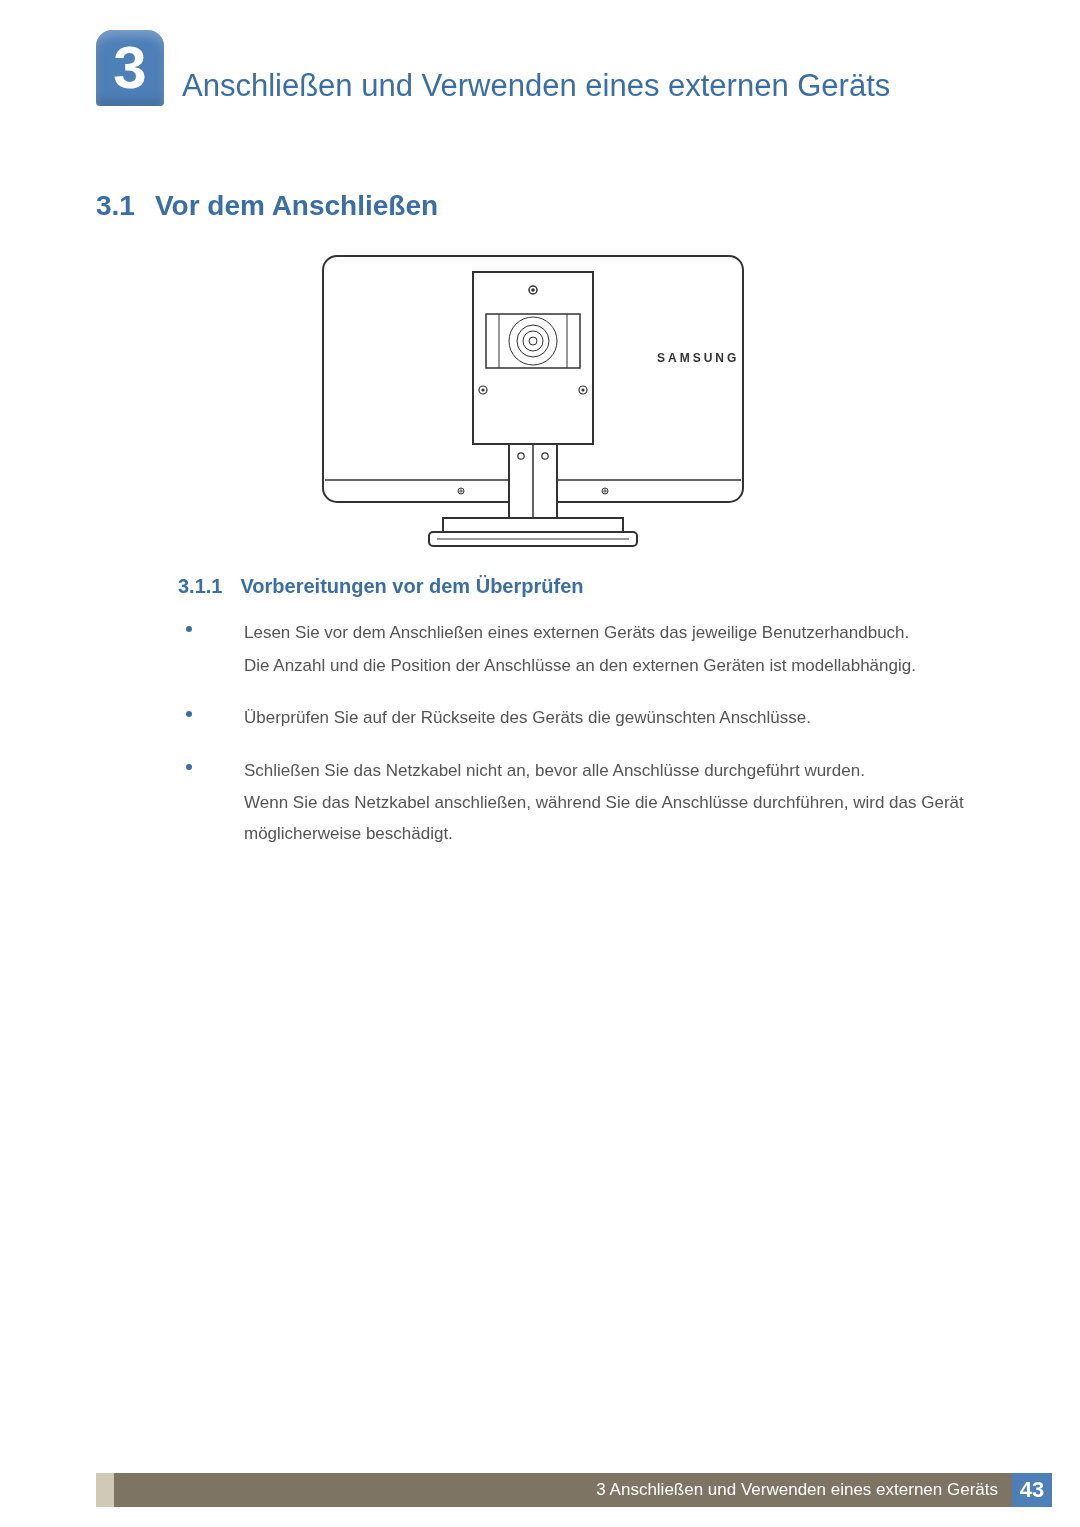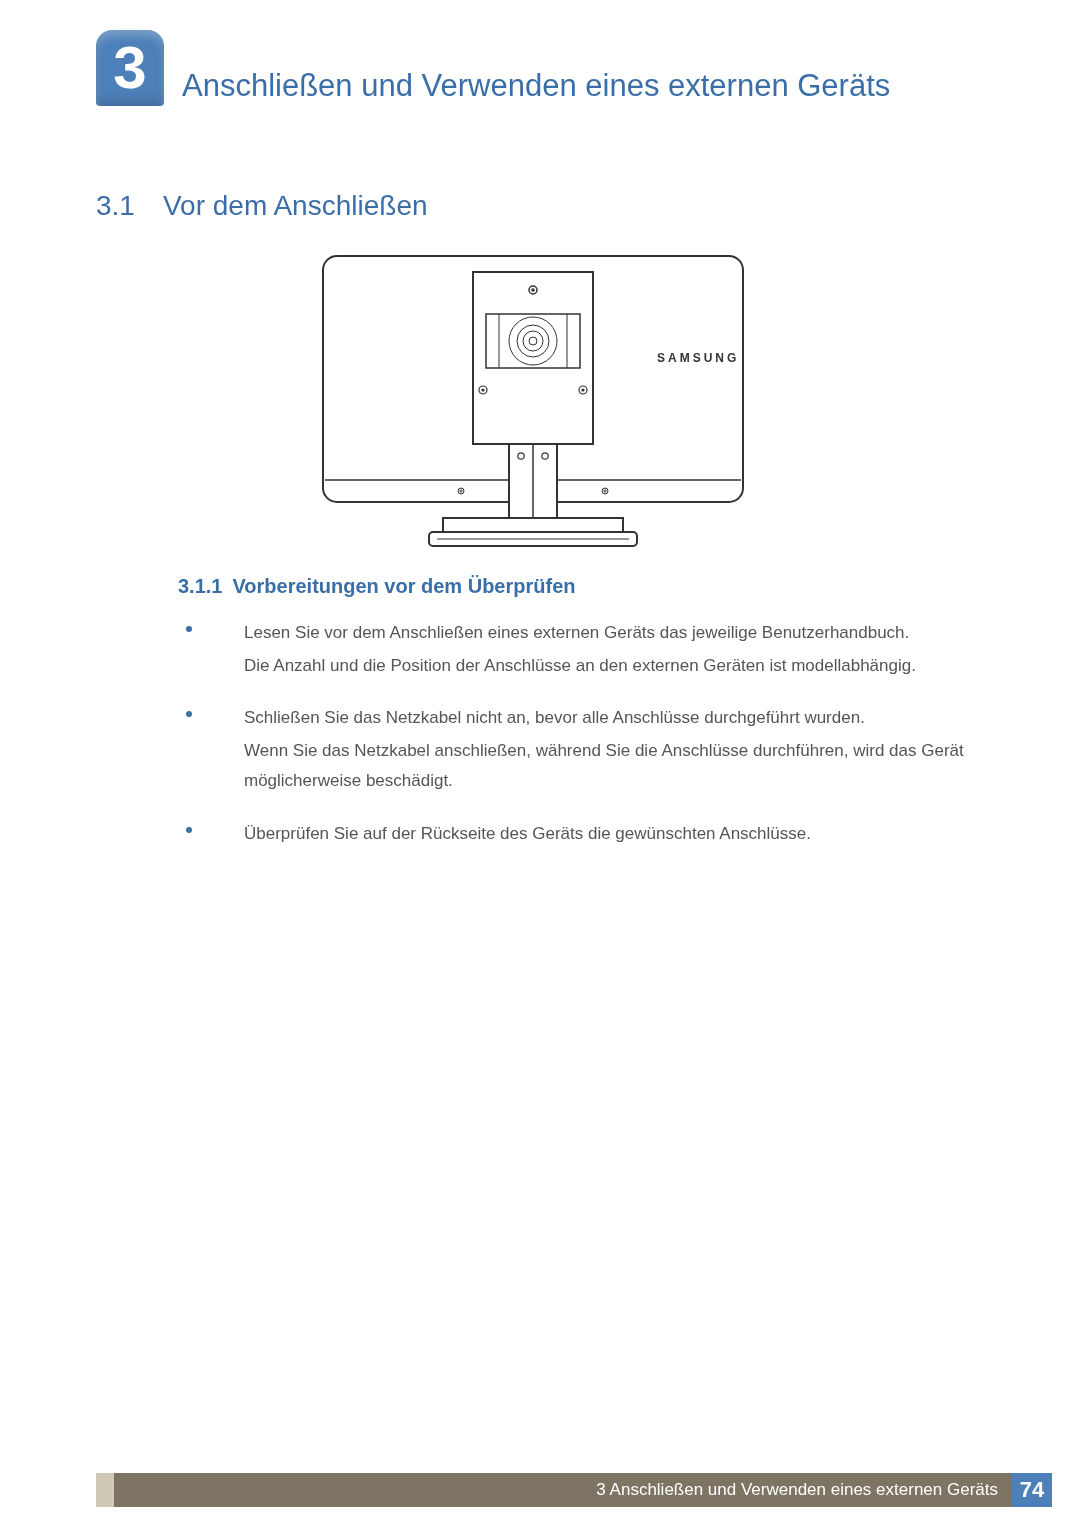--- a/index.html
+++ b/index.html
@@ -48,42 +48,42 @@
     color: #3a6ea8;
     font-size: 31px;
     font-weight: normal;
     line-height: 1.25;
   }
   .section-head {
     position: absolute;
     top: 190px;
     left: 96px;
     display: flex;
-    gap: 28px;
+    gap: 20px;
     color: #3a6ea8;
     font-size: 28px;
-    font-weight: normal;
+    font-weight: bold;
   }
   .section-head .num { }
   .section-head .title { }
   .figure-wrap {
     position: absolute;
     top: 252px;
     left: 0;
     right: 14px;
     display: flex;
     justify-content: center;
   }
   .figure-wrap svg { display:block; }
   .subsection-head {
     position: absolute;
     top: 575px;
     left: 178px;
     display: flex;
-    gap: 10px;
+    gap: 18px;
     color: #3a6ea8;
     font-size: 20px;
     font-weight: bold;
   }
   .bullets {
     position: absolute;
     top: 618px;
     left: 186px;
     right: 96px;
   }
@@ -219,35 +219,35 @@
     <div class="bullet-item">
       <span class="bullet-dot"></span>
       <span class="bullet-text">
         <div>Lesen Sie vor dem Anschließen eines externen Geräts das jeweilige Benutzerhandbuch.</div>
         <div>Die Anzahl und die Position der Anschlüsse an den externen Geräten ist modellabhängig.</div>
       </span>
     </div>
     <div class="bullet-item">
       <span class="bullet-dot"></span>
       <span class="bullet-text">
-        <div>Schließen Sie das Netzkabel nicht an, bevor alle Anschlüsse durchgeführt wurden.</div>
-        <div>Wenn Sie das Netzkabel anschließen, während Sie die Anschlüsse durchführen, wird das Gerät möglicherweise beschädigt.</div>
+        <div>Überprüfen Sie auf der Rückseite des Geräts die gewünschten Anschlüsse.</div>
       </span>
     </div>
     <div class="bullet-item">
       <span class="bullet-dot"></span>
       <span class="bullet-text">
-        <div>Überprüfen Sie auf der Rückseite des Geräts die gewünschten Anschlüsse.</div>
+        <div>Schließen Sie das Netzkabel nicht an, bevor alle Anschlüsse durchgeführt wurden.</div>
+        <div>Wenn Sie das Netzkabel anschließen, während Sie die Anschlüsse durchführen, wird das Gerät möglicherweise beschädigt.</div>
       </span>
     </div>
   </div>
 
   <div class="footer">
     <div class="footer-bar-light"></div>
     <div class="footer-bar-dark">
       <span>3 Anschließen und Verwenden eines externen Geräts</span>
     </div>
     <div class="page-number-box">
-      <span>74</span>
+      <span>43</span>
     </div>
   </div>
 
 </div>
 
 </body></html>

